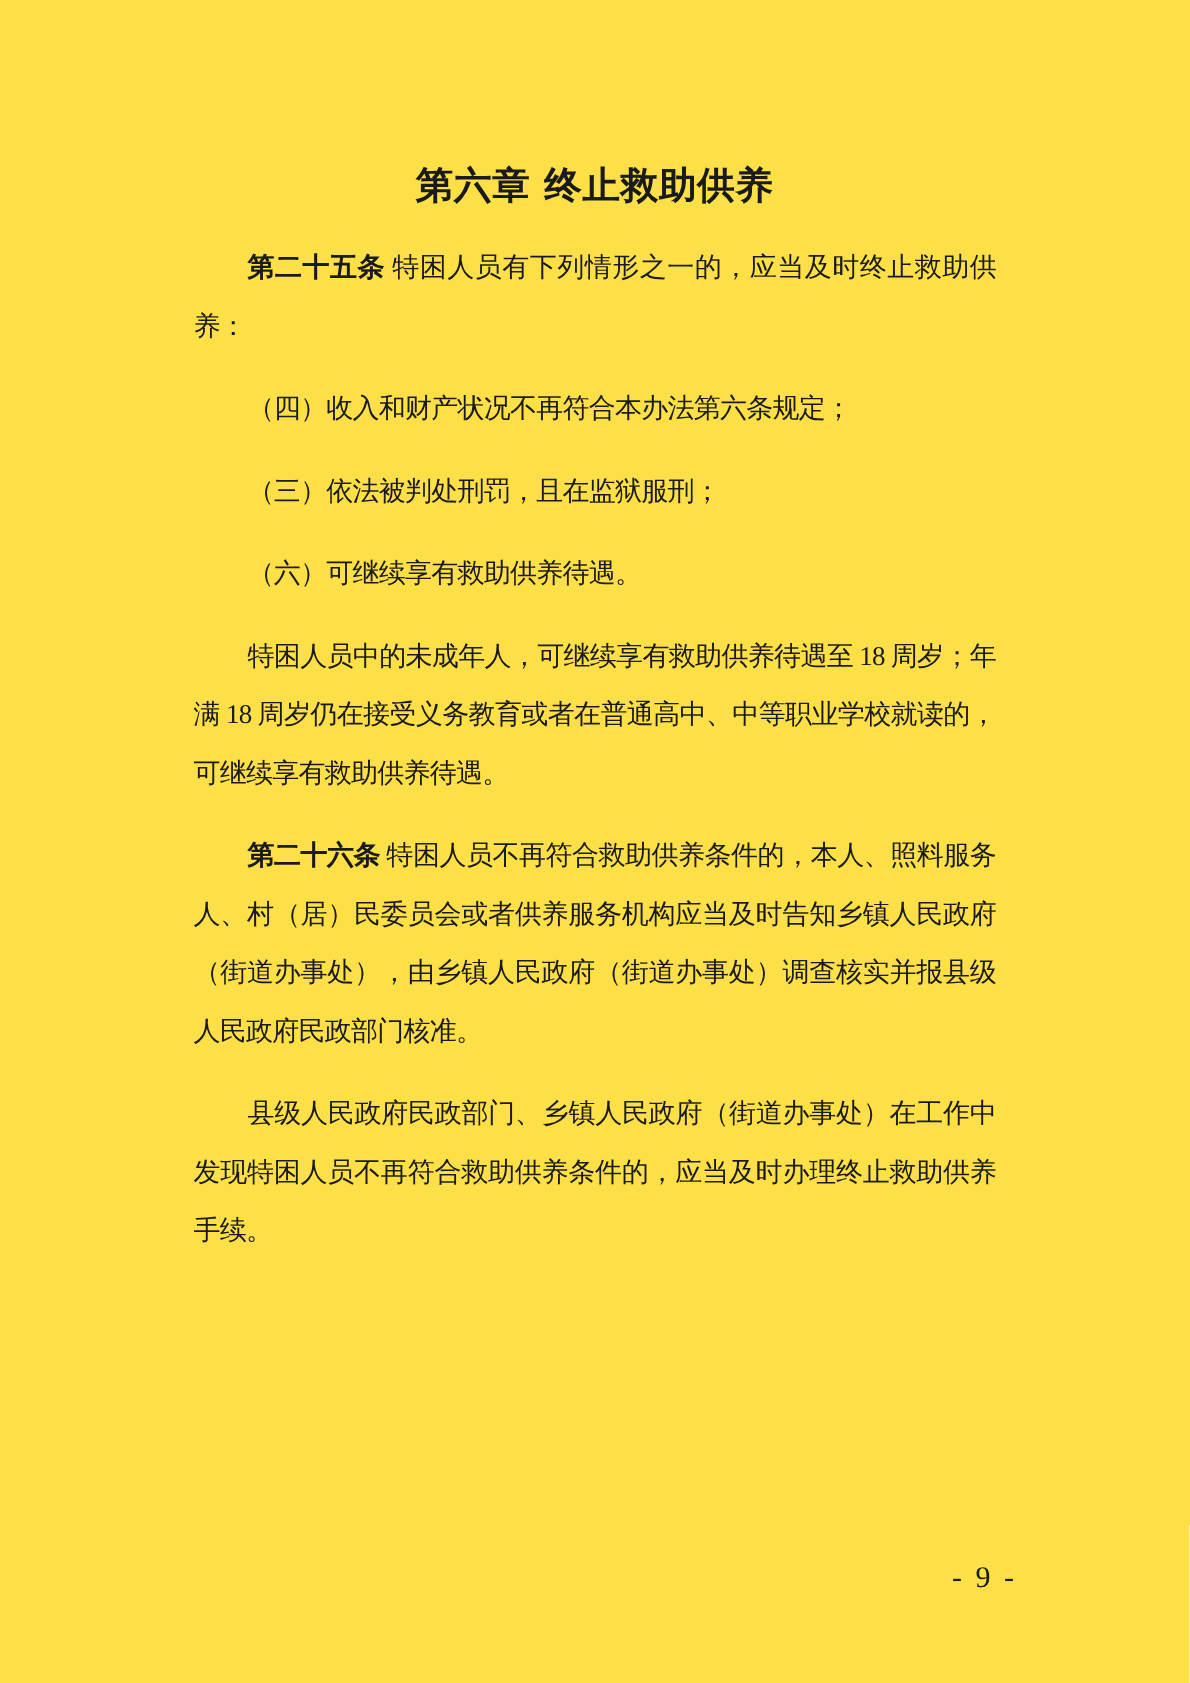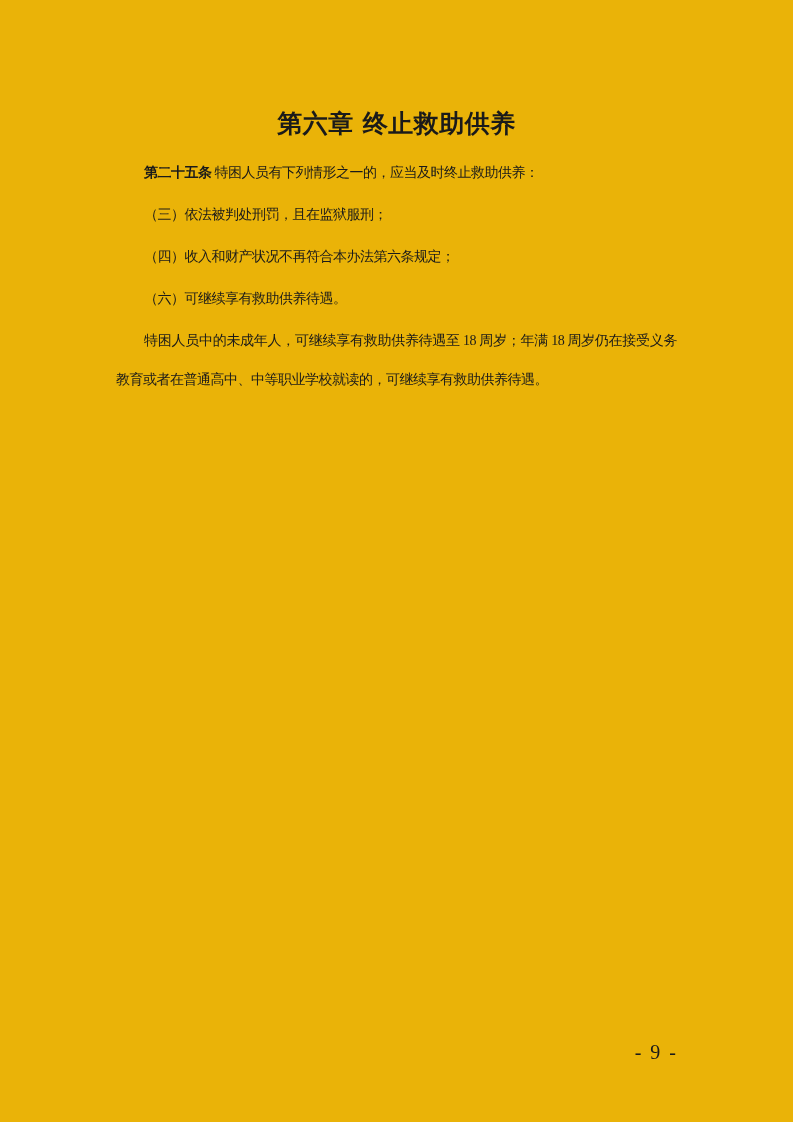--- a/index.html
+++ b/index.html
@@ -4,43 +4,43 @@
 <style>
   html, body {
     margin: 0;
     padding: 0;
     background: #ffffff;
   }
   .page {
     position: relative;
     width: 793px;
     height: 1122px;
-    background: #eab308;
+    background: #fde047;
     overflow: hidden;
     font-family: "Liberation Serif", "DejaVu Serif", serif;
     color: #1a1a1a;
   }
   .content {
     position: absolute;
     left: 113px;
     top: 104px;
     width: 567px;
   }
   .title {
     margin: 0 0 10px 0;
     font-family: "DejaVu Sans", "Liberation Sans", sans-serif;
     font-weight: bold;
     font-size: 25px;
     line-height: 39px;
     text-align: center;
     letter-spacing: 0.5px;
   }
   .para {
-    margin: 3px;
-    font-size: 14px;
+    margin: 16px;
+    font-size: 18px;
     line-height: 39px;
     letter-spacing: -0.5px;
     text-indent: 2em;
     text-align: justify;
     text-justify: inter-ideograph;
     word-break: break-all;
   }
   .para .lead {
     font-weight: bold;
   }
@@ -59,27 +59,29 @@
 <body>
 
 <div class="page">
   <div class="content">
     <h1 class="title">第六章 终止救助供养</h1>
     <div id="paragraphs">
   <p class="para"><span class="lead">第二十五条 </span><span class="ptext">特困人员有下列情形之一的，应当及时终止救助供养：</span></p>
 
 
 
+  <p class="para"><span class="ptext">（四）收入和财产状况不再符合本办法第六条规定；</span></p>
+
   <p class="para"><span class="ptext">（三）依法被判处刑罚，且在监狱服刑；</span></p>
-
-  <p class="para"><span class="ptext">（四）收入和财产状况不再符合本办法第六条规定；</span></p>
 
 
   <p class="para"><span class="ptext">（六）可继续享有救助供养待遇。</span></p>
 
   <p class="para"><span class="ptext">特困人员中的未成年人，可继续享有救助供养待遇至 18 周岁；年满 18 周岁仍在接受义务教育或者在普通高中、中等职业学校就读的，可继续享有救助供养待遇。</span></p>
 
+  <p class="para"><span class="lead">第二十六条 </span><span class="ptext">特困人员不再符合救助供养条件的，本人、照料服务人、村（居）民委员会或者供养服务机构应当及时告知乡镇人民政府（街道办事处），由乡镇人民政府（街道办事处）调查核实并报县级人民政府民政部门核准。</span></p>
 
+  <p class="para"><span class="ptext">县级人民政府民政部门、乡镇人民政府（街道办事处）在工作中发现特困人员不再符合救助供养条件的，应当及时办理终止救助供养手续。</span></p>
 
 </div>
   </div>
   <div class="page-number">- 9 -</div>
 </div>
 
 </body></html>

